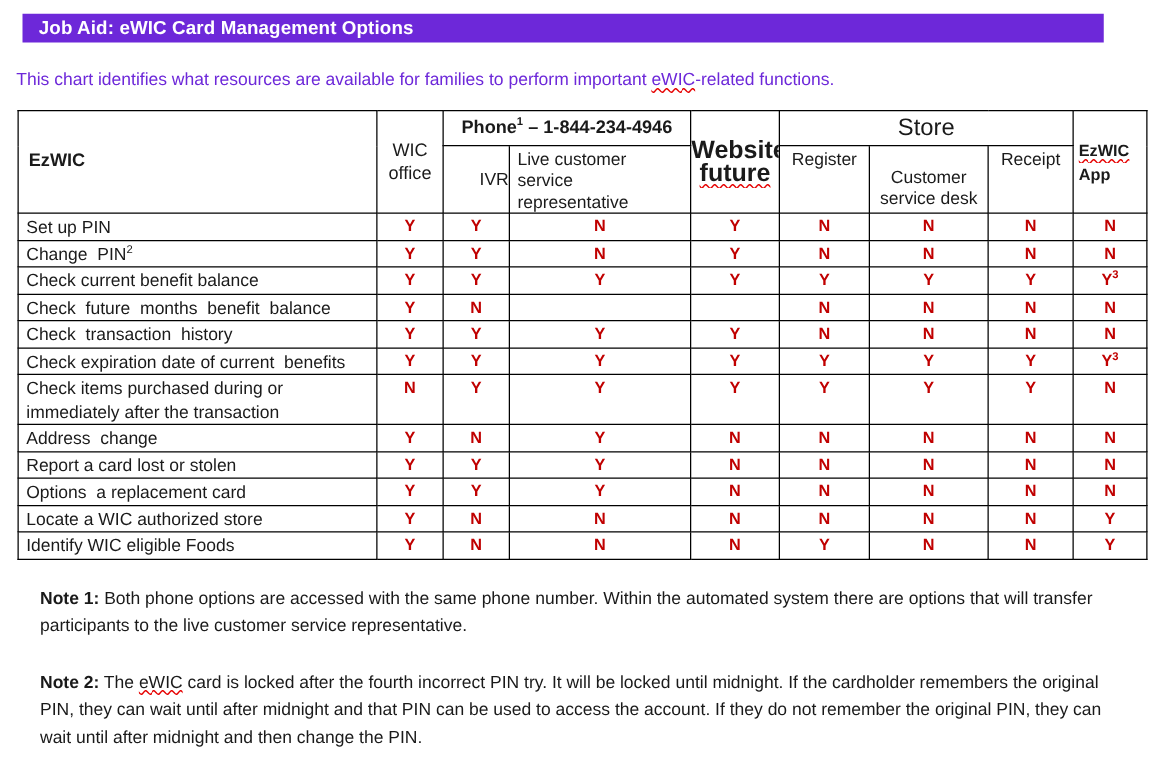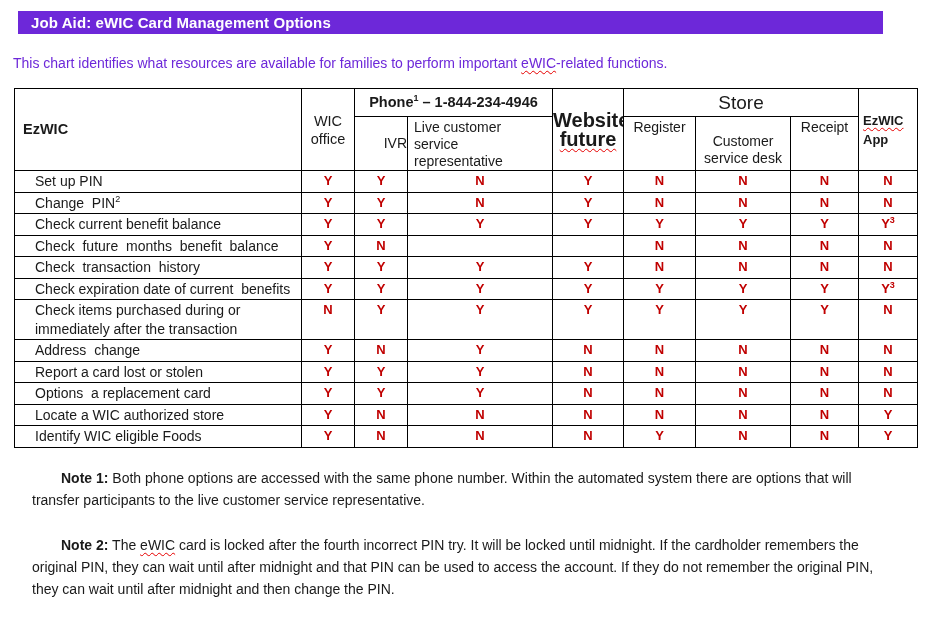--- a/index.html
+++ b/index.html
@@ -44,39 +44,39 @@
   th.h-ivr { height: 42px; vertical-align: top; padding-top: 18px; text-align: right; }
   th.h-live { text-align: left; padding: 2px 6px 0 6px; vertical-align: top; margin-top: 24px; }
   th.h-website { font-weight: bold; font-size: 20px; line-height: 19px; }
   th.h-store { font-weight: normal; font-size: 19px; }
   th.h-desk { vertical-align: top; padding-top: 16px; }
   th.h-sub { vertical-align: top; padding-top: 2px; }
   th.h-ezwic { font-weight: bold; font-size: 13px; text-align: left; padding-left: 4px; line-height: 19px; }
   .stack > span { display: block; }
   td.task-cell {
     text-align: left;
-    padding: 1px 4px 1px 20px;
+    padding: 1px 4px 1px 6px;
     white-space: pre-wrap;
     line-height: 18.5px;
     height: 21px;
   }
   td.val-cell {
     text-align: center;
     vertical-align: top;
     padding-top: 2px;
     font-weight: bold;
     font-size: 13px;
     color: #C00000;
     line-height: 16px;
   }
   sup { font-size: 9px; vertical-align: super; line-height: 0; }
   .notes { margin: 19px 30px 0 32px; font-size: 14px; }
   .note { line-height: 22px; margin-bottom: 23px; }
   .note:last-child { margin-bottom: 0; }
-  .note b { font-weight: bold; margin-left: 29px; }
+  .note b { font-weight: bold; }
   .wavy {
     text-decoration-line: underline;
     text-decoration-style: wavy;
     text-decoration-color: #E60000;
     text-decoration-thickness: 1px;
     text-underline-offset: 2px;
   }
 </style>
 </head>
 <body>

